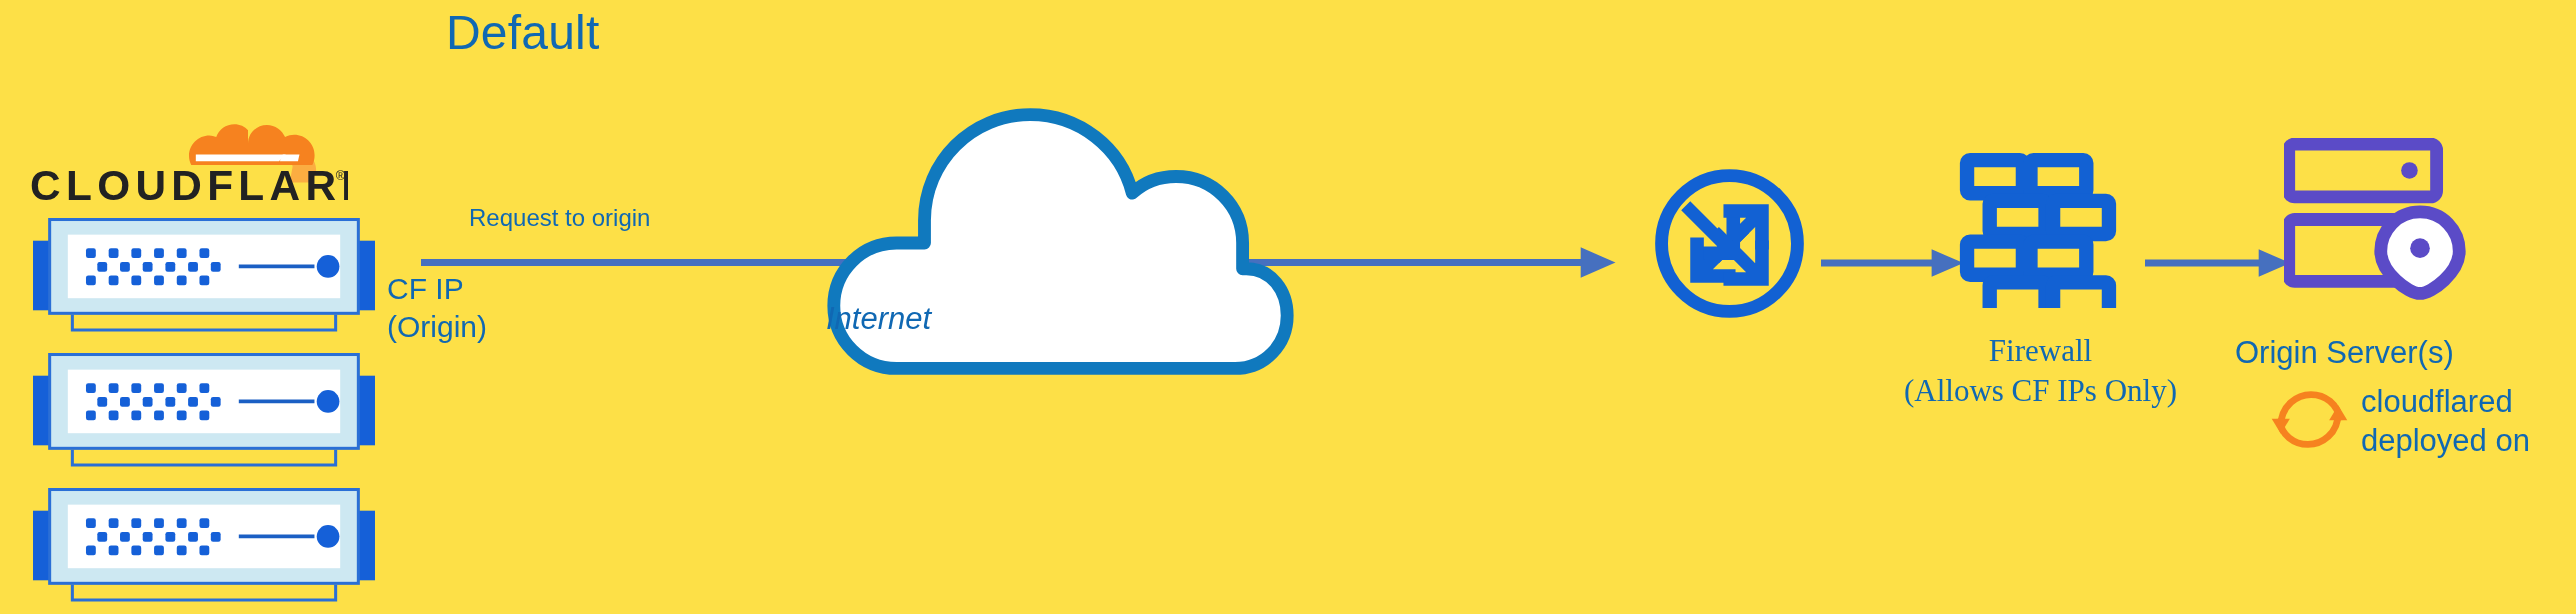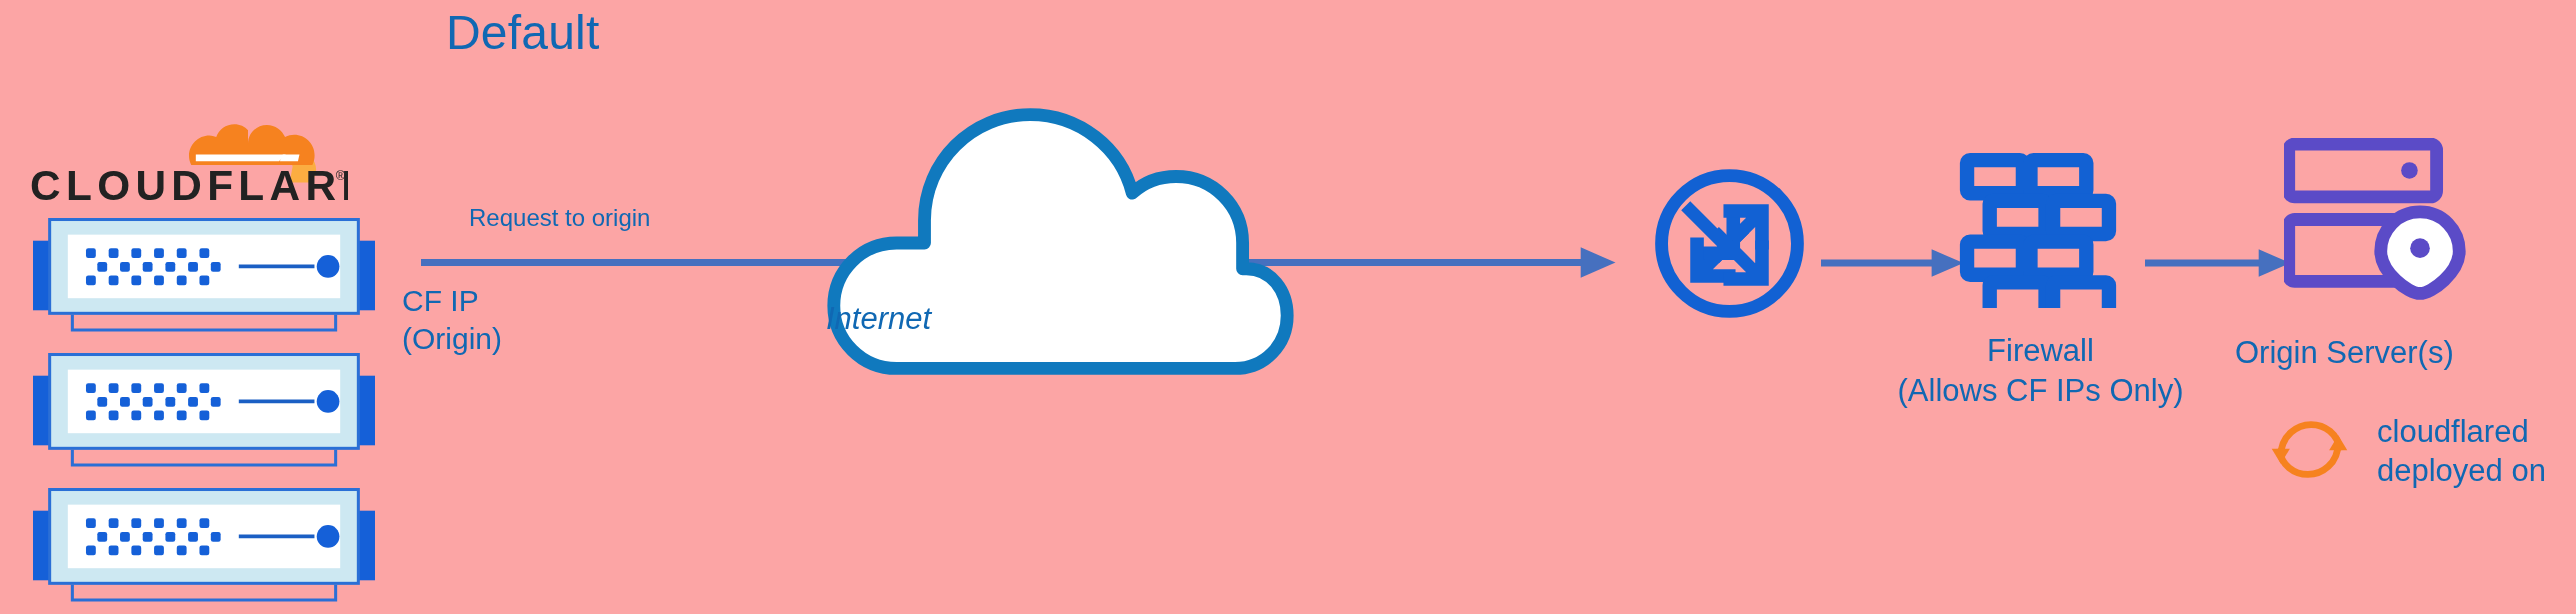--- a/index.html
+++ b/index.html
@@ -9,21 +9,21 @@
     background: #ffffff;
   }
   body {
     font-family: "Liberation Sans", sans-serif;
     -webkit-font-smoothing: antialiased;
   }
   #stage {
     position: relative;
     width: 2576px;
     height: 614px;
-    background: #fca5a5;
+    background: #fde047;
     overflow: hidden;
   }
   .abs { position: absolute; }
 
   
   #diagram-title {
     left: 446px;
     top: 4.5px;
     font-size: 48px;
     line-height: 1.15;
@@ -58,26 +58,25 @@
     line-height: 1.28;
     white-space: nowrap;
   }
   #label-request-to-origin {
     left: 469px;
     top: 203px;
     font-size: 24px;
   }
   #label-cf-ip {
     left: 387px;
-    top: 282px;
+    top: 270px;
     font-size: 31px;
     line-height: 1.3;
     white-space: normal;
     width: 227px;
-    margin-left: 15px;
   }
 
   
   #arrow-request-to-origin {
     left: 421px;
     top: 242px;
     width: 1196px;
     height: 41px;
   }
   #arrow-request-to-origin svg { display: block; width: 100%; height: 100%; }
@@ -136,20 +135,21 @@
   }
   #firewall-icon svg { display: block; width: 100%; height: 100%; }
   #label-firewall {
     left: 1895px;
     top: 331px;
     width: 291px;
     text-align: center;
     color: #1068b3;
     font-size: 31px;
     line-height: 1.28;
+    font-family: Liberation Serif, serif;
   }
 
   
   #arrow-firewall-origin {
     left: 2145px;
     top: 244px;
     width: 147px;
     height: 38px;
   }
   #arrow-firewall-origin svg { display: block; width: 100%; height: 100%; }
@@ -172,22 +172,21 @@
     line-height: 1.28;
   }
 
   
   #cloudflared-note {
     left: 2270px;
     top: 382px;
     width: 306px;
     display: flex;
     align-items: flex-start;
-    gap: 28px;
-    margin-top: 30px;
+    gap: 12px;
   }
   #cloudflared-sync-icon {
     flex: 0 0 auto;
     width: 79px;
     height: 65px;
     margin-top: 4.5px;
   }
   #cloudflared-sync-icon svg { display: block; width: 100%; height: 100%; }
   #cloudflared-text {
     color: #1068b3;

